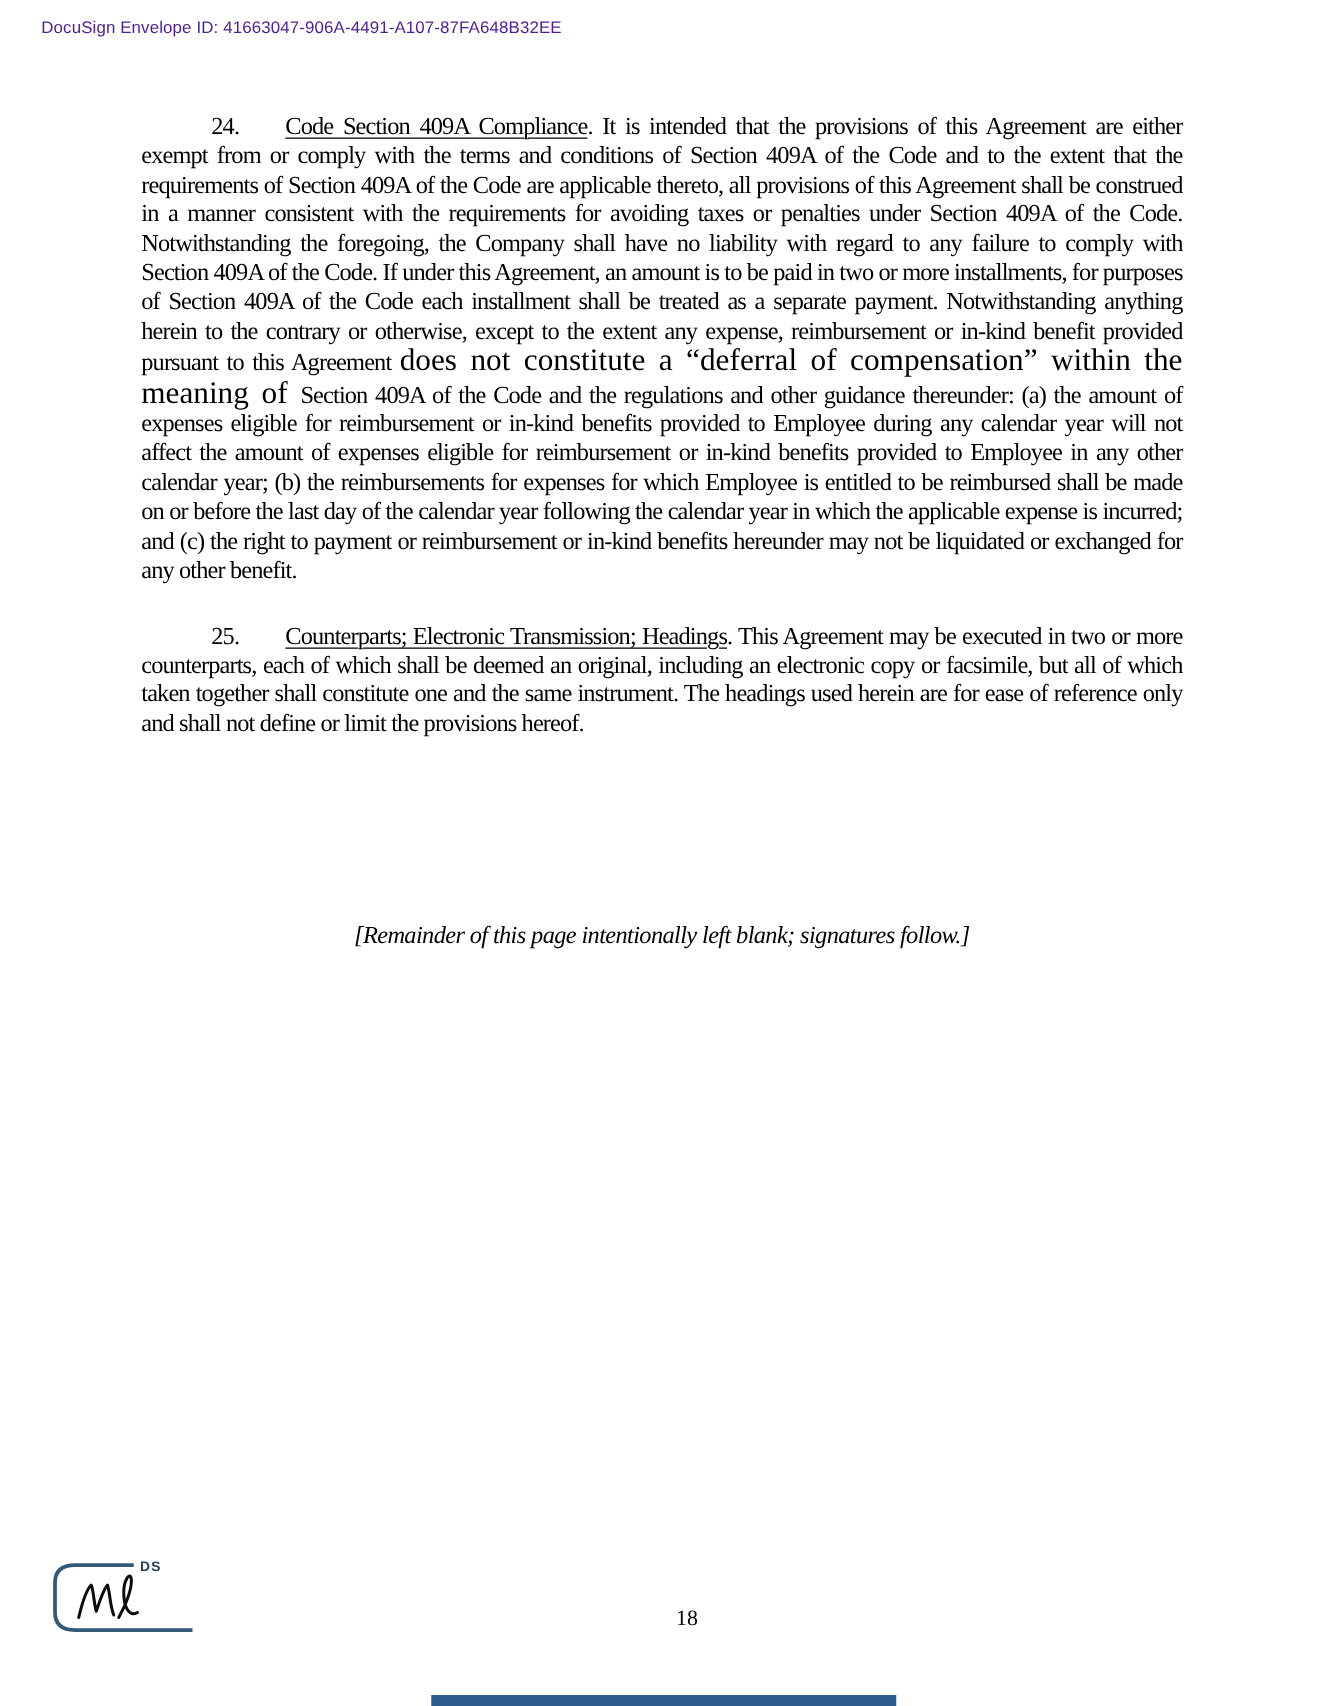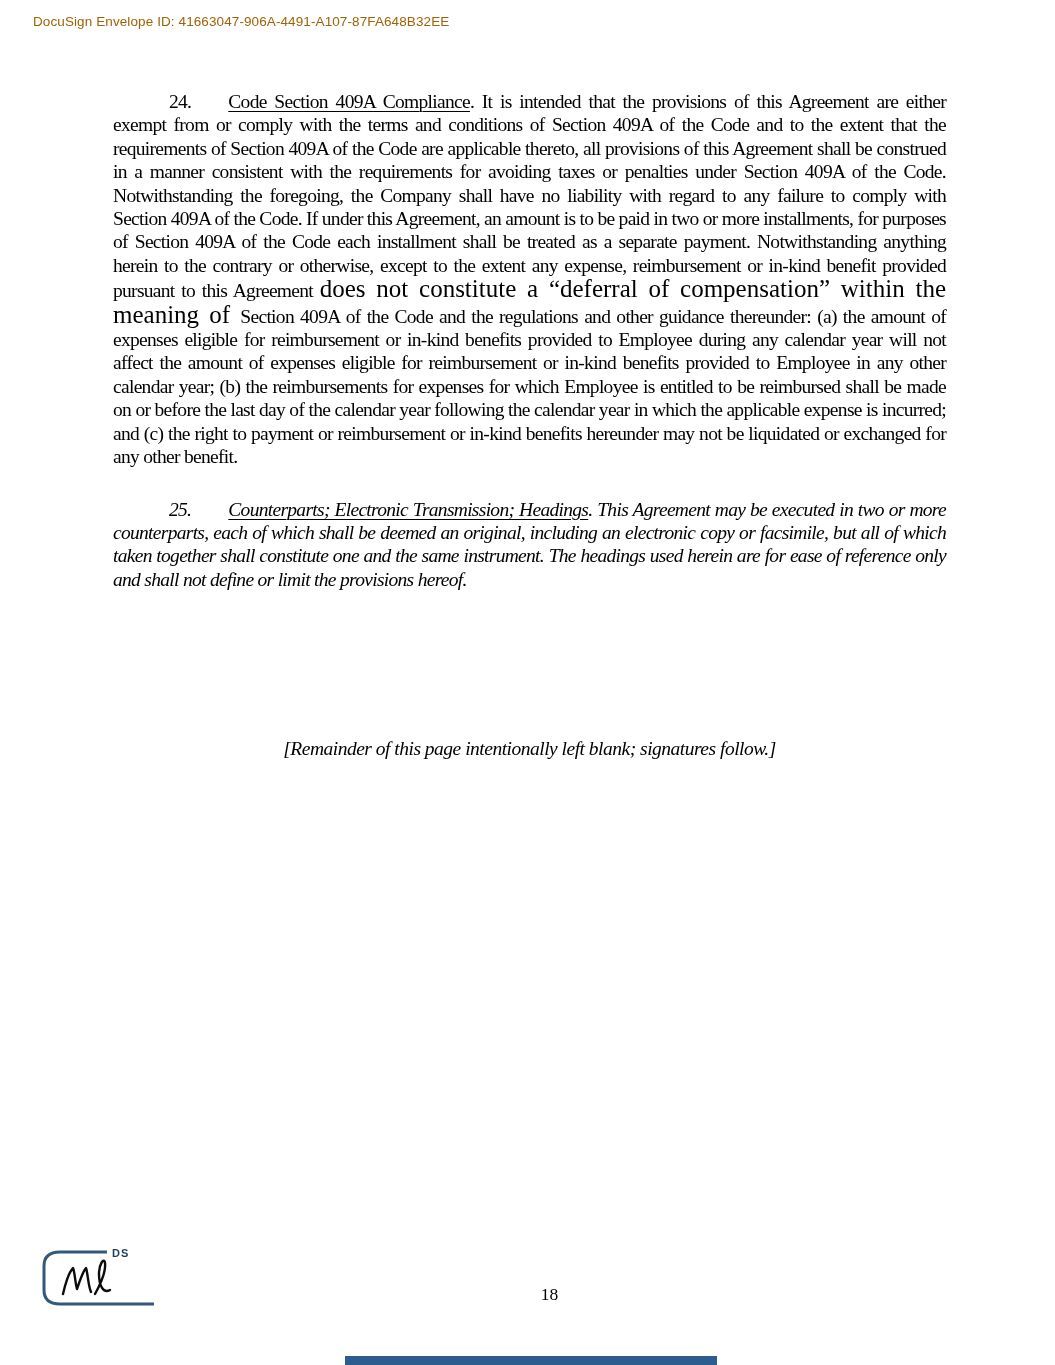--- a/index.html
+++ b/index.html
@@ -11,36 +11,36 @@
     overflow: hidden;
     font-family: "Liberation Serif", serif;
     color: #000000;
   }
   .envelope {
     position: absolute;
     left: 33px;
     top: 14px;
     font-family: "Liberation Sans", sans-serif;
     font-size: 13.5px;
-    color: #a16207;
+    color: #4c1d95;
     letter-spacing: 0.1px;
     white-space: nowrap;
   }
   .body-text {
     position: absolute;
     left: 113px;
     top: 90px;
     width: 833px;
     font-size: 19.5px;
     line-height: 23.4px;
     letter-spacing: -0.7px;
     text-align: justify;
   }
   .para { margin: 0; text-indent: 56px; }
-  .para-25 { margin-top: 29px; font-style: italic; }
+  .para-25 { margin-top: 29px; }
   .tab { display: inline-block; width: 37px; }
   .heading-underline {
     text-decoration: underline;
     text-decoration-thickness: 1.4px;
     text-underline-offset: 2.5px;
   }
   .inserted {
     letter-spacing: 0px;
     word-spacing: 2px;
     font-size: 25px;

